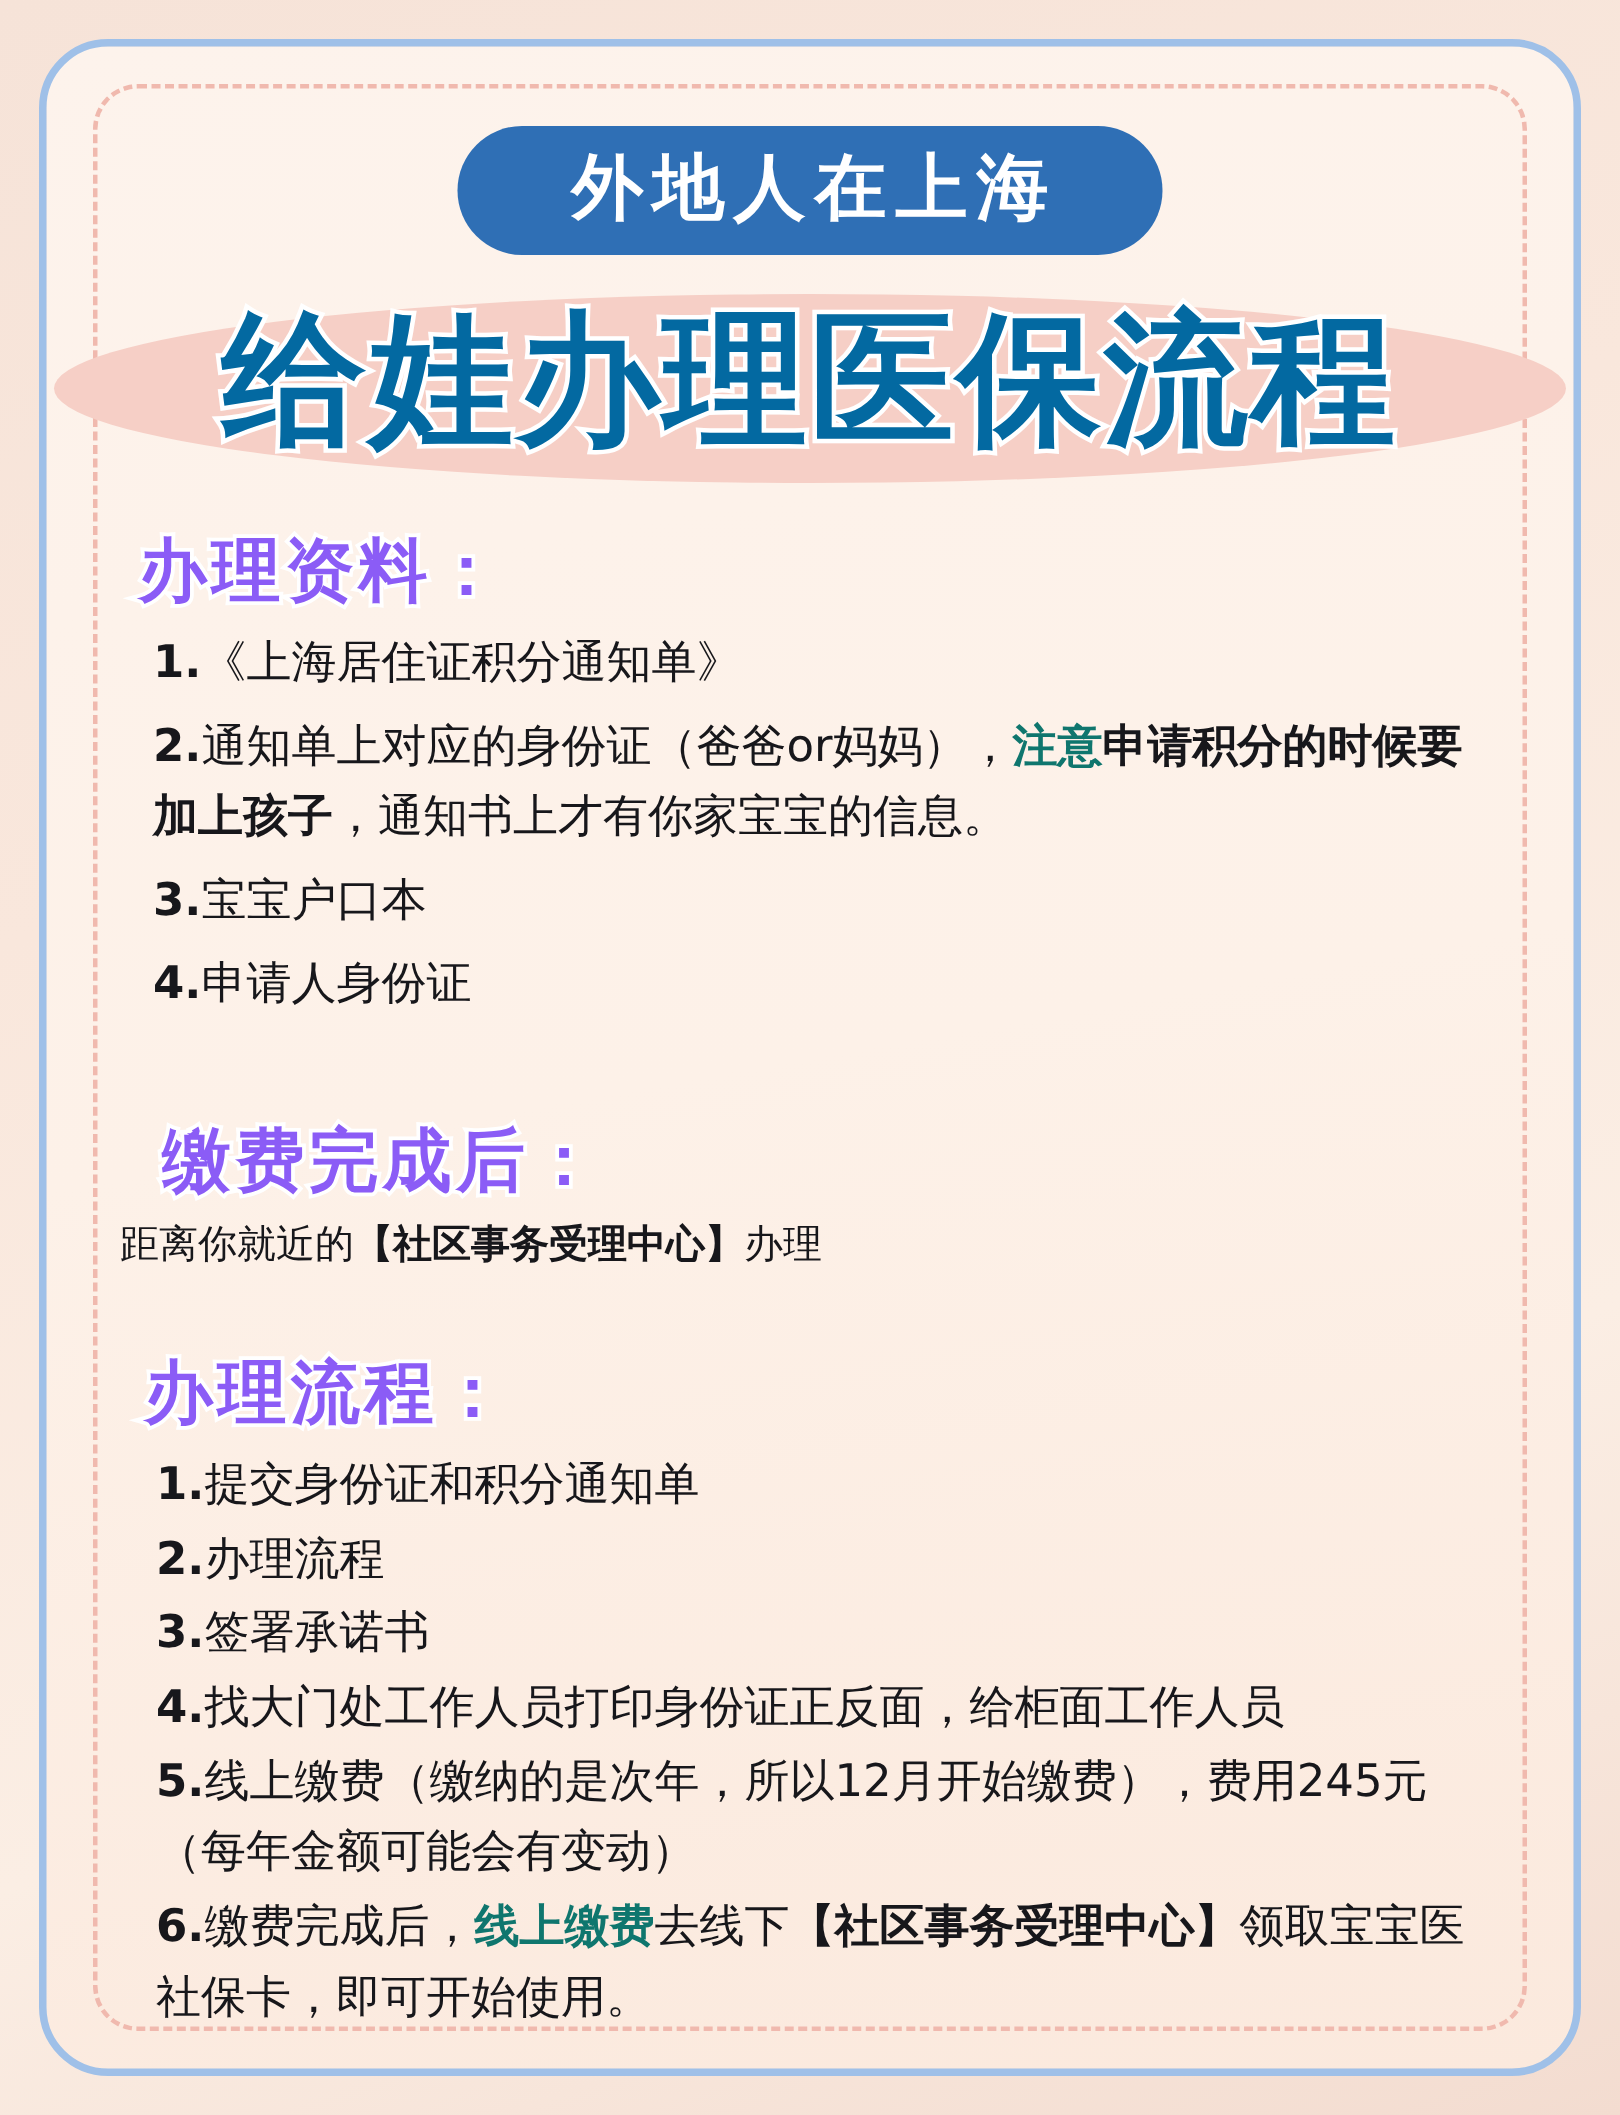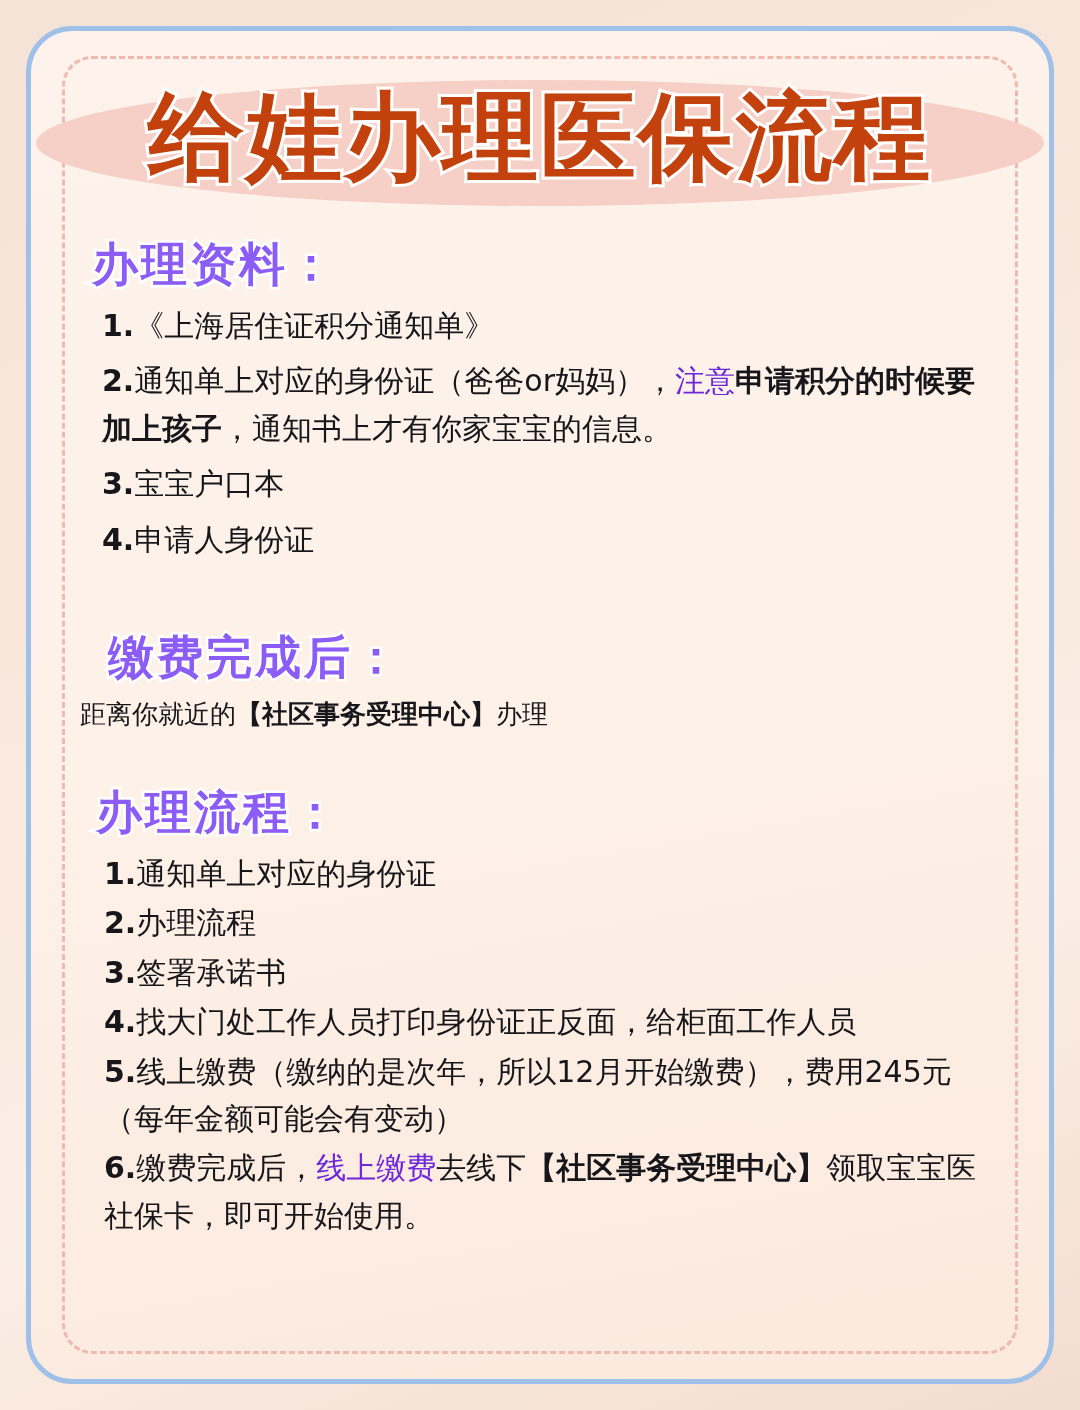--- a/index.html
+++ b/index.html
@@ -88,21 +88,21 @@
     background: #f6cfc6;
     border-radius: 50%;
   }
   .headline {
     position: relative;
     z-index: 2;
     display: inline-block;
     font-size: 96px;
     font-weight: bold;
     letter-spacing: 2px;
-    color: #c2410c;
+    color: #0369a1;
     -webkit-text-stroke: 6px #ffffff;
     paint-order: stroke fill;
     line-height: 1.45;
     font-family: "DejaVu Sans", "Liberation Sans", sans-serif;
   }
 
   
   .section-head {
     font-size: 46px;
     font-weight: bold;
@@ -131,32 +131,35 @@
   .list-materials p { margin-bottom: 8px; }
   .list-process { margin-left: 24px; }
   .list-process p { margin-bottom: 2px; }
   .loc-line {
     margin-left: 30px;
     font-size: 26px;
     line-height: 1.5;
   }
   .num { font-weight: bold; }
   .b { font-weight: bold; }
-  .red { color: #6d28d9; font-weight: normal; margin-top: 16px; }
+  .red { color: #0f766e; font-weight: bold; margin-top: 16px; }
 </style>
 </head>
 <body>
 
 <div class="poster">
 
   <div class="outer-frame"></div>
   <div class="inner-frame"></div>
 
   <div class="content">
 
+    <div class="title-pill-wrap">
+      <div class="title-pill">外地人在上海</div>
+    </div>
 
     <div class="headline-wrap">
       <div class="headline-ellipse"></div>
       <div class="headline">给娃办理医保流程</div>
     </div>
 
     <div class="section-head sec-materials">办理资料：</div>
 
     <div class="lines list-materials">
       <p>
@@ -178,21 +181,21 @@
     <div class="lines">
       <p class="loc-line">
         <span>距离你就近的</span><span class="b">【社区事务受理中心】</span><span>办理</span>
       </p>
     </div>
 
     <div class="section-head sec-process">办理流程：</div>
 
     <div class="lines list-process">
       <p>
-        <span class="num">1.</span><span>通知单上对应的身份证</span>
+        <span class="num">1.</span><span>提交身份证和积分通知单</span>
       </p>
       <p>
         <span class="num">2.</span><span>办理流程</span>
       </p>
       <p>
         <span class="num">3.</span><span>签署承诺书</span>
       </p>
       <p>
         <span class="num">4.</span><span>找大门处工作人员打印身份证正反面，给柜面工作人员</span>
       </p>

